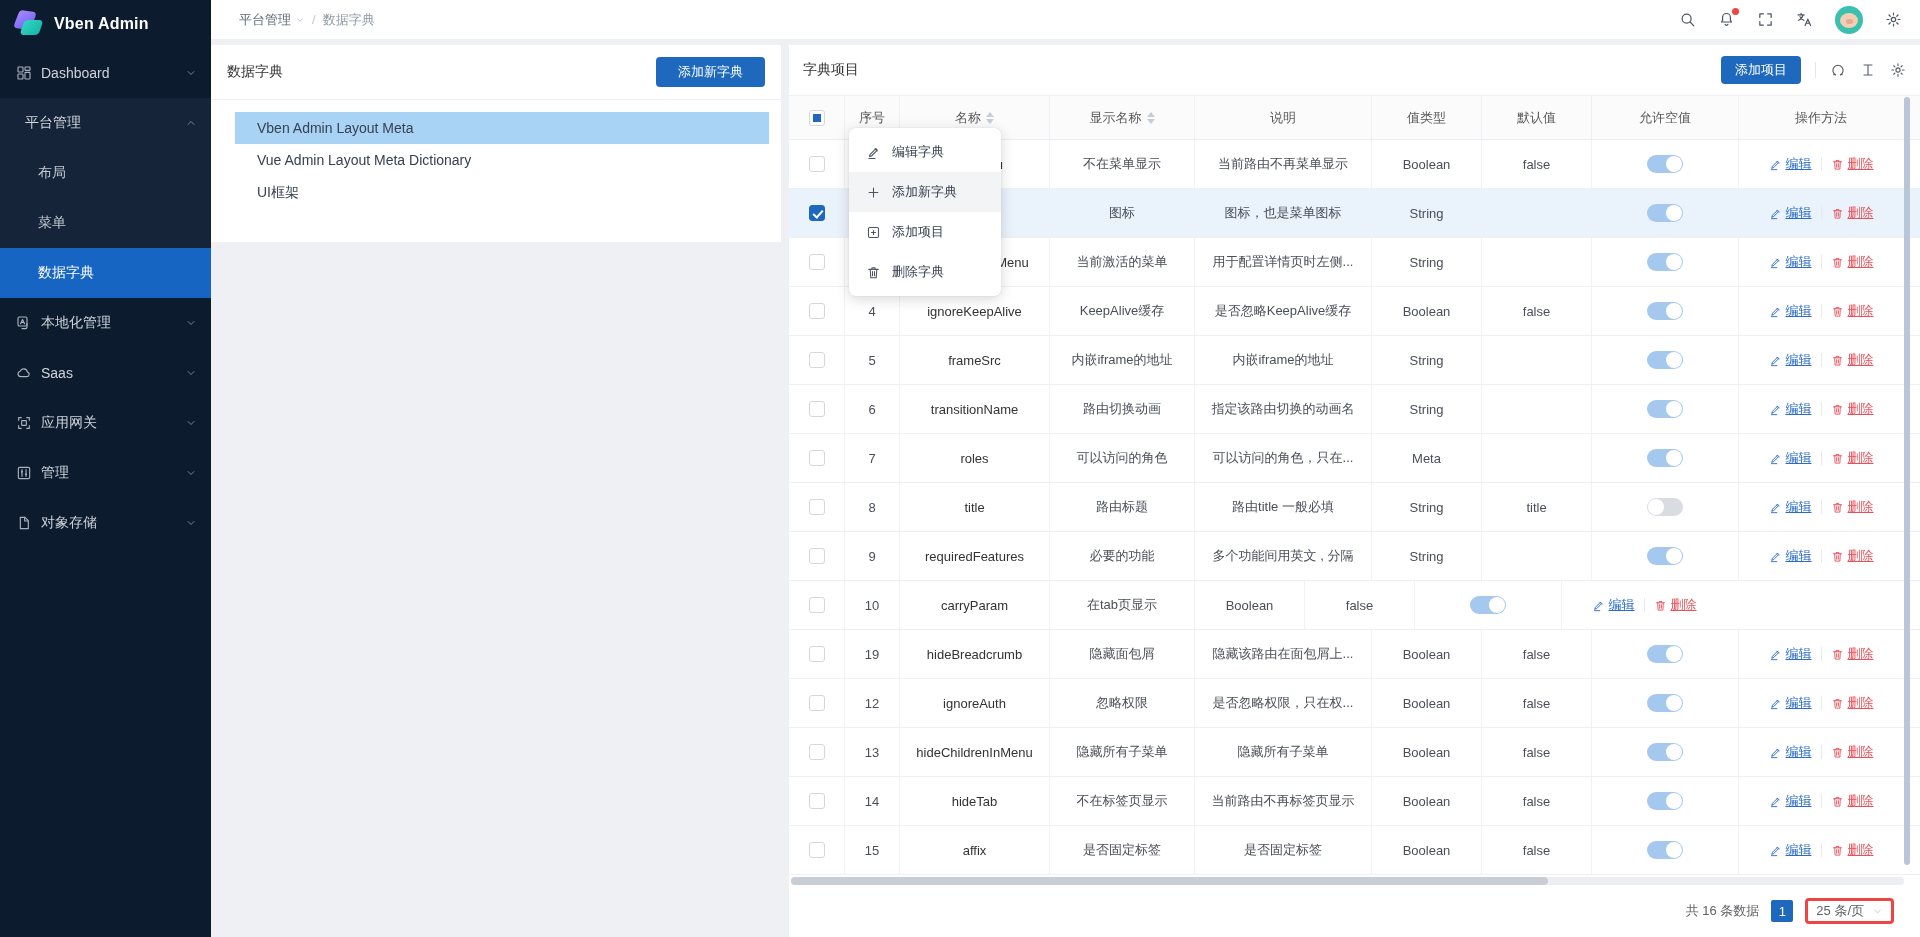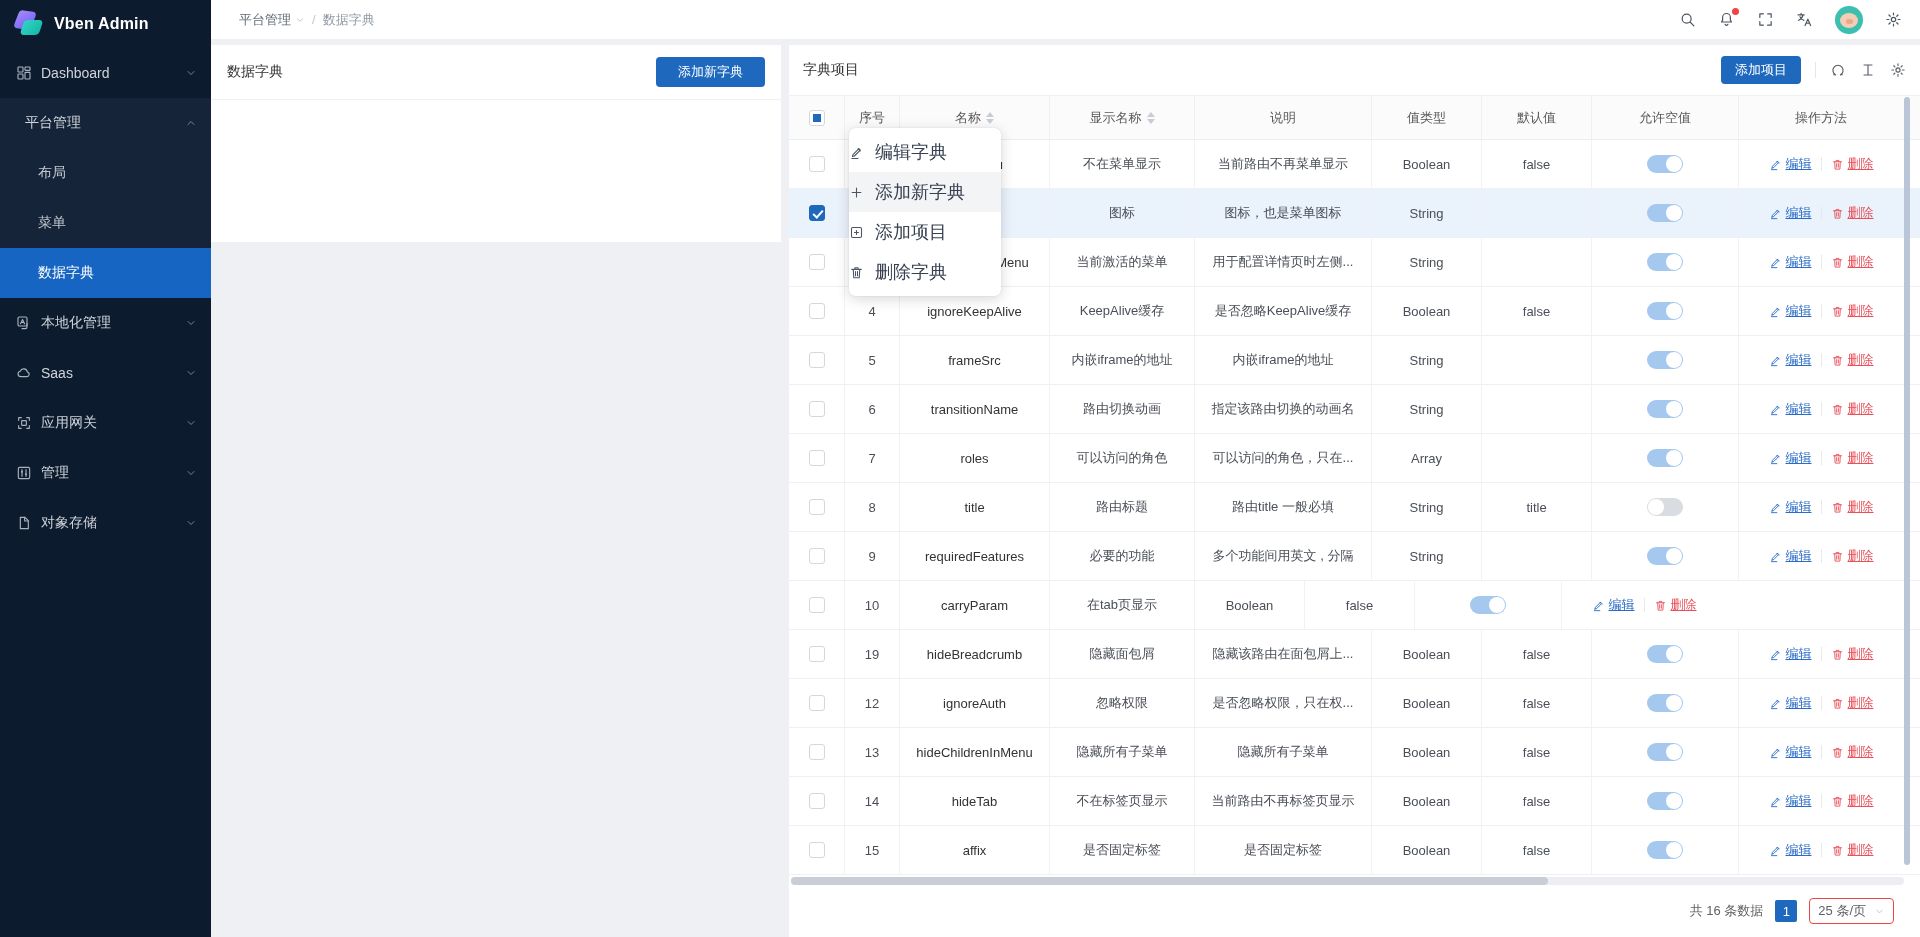--- a/index.html
+++ b/index.html
@@ -90,26 +90,26 @@
   .op-del { color:#e8515a; }
   .op-sep { width:1px; height:14px; background:#e7e9ec; margin:0 9px; }
 
   .h-scroll { height:8px; margin:2px 16px 0 2px; background:#eceef1; border-radius:4px; position:relative; flex:none; }
   .h-thumb { position:absolute; left:0; top:0; height:8px; width:68%; background:#c9ced6; border-radius:4px; cursor:pointer; }
   .v-thumb { position:absolute; right:10px; top:52px; width:6px; height:768px; background:#b9c6d8; border-radius:3px; cursor:pointer; }
 
   .panel-footer { flex:1; display:flex; align-items:center; justify-content:flex-end; gap:12px; padding-right:26px; }
   .total-text { font-size:13px; color:#606266; }
   .page-box { width:22px; height:22px; background:#1e69be; color:#fff; font-size:13px; display:flex; align-items:center; justify-content:center; border-radius:2px; cursor:pointer; }
-  .size-select { height:26px; border:1px solid #ef4444; border-radius:4px; display:flex; align-items:center; gap:8px; padding:0 8px; font-size:13px; color:#606266; cursor:pointer; }
+  .size-select { height:26px; border:3px solid #ef4444; border-radius:4px; display:flex; align-items:center; gap:8px; padding:0 8px; font-size:13px; color:#606266; cursor:pointer; }
   .size-select .chev { font-size:11px; color:#b8bcc4; }
 
   
   .ctx-menu { position:absolute; left:638px; top:128px; width:152px; background:#fff; border-radius:6px; box-shadow:0 3px 14px rgba(0,0,0,.16), 0 0 1px rgba(0,0,0,.2); padding:4px 0; z-index:50; }
-  .ctx-item { height:40px; display:flex; align-items:center; gap:11px; font-size:18px; color:#374151; cursor:pointer; }
+  .ctx-item { height:40px; display:flex; align-items:center; gap:11px; padding-left:17px; font-size:13px; color:#374151; cursor:pointer; }
   .ctx-item.hover { background:#f3f4f6; }
   .ctx-item .icon { font-size:15px; color:#4b5563; }
 </style>
 </head>
 <body>
 
 <aside class="sidebar">
   <div class="logo-row">
     <div class="logo-mark">
         <div class="l1"></div>
@@ -280,20 +280,25 @@
     </div>
   </header>
 
   <div class="content">
     <div class="left-col">
       <section class="card left-card">
         <div class="panel-header">
           <span class="panel-title">数据字典</span>
           <button class="btn-primary btn-lg">添加新字典</button>
         </div>
+        <div class="dict-list" id="dict-list">
+            <div class="dict-item selected"><span>Vben Admin Layout Meta</span></div>
+            <div class="dict-item"><span>Vue Admin Layout Meta Dictionary</span></div>
+            <div class="dict-item"><span>UI框架</span></div>
+          </div>
       </section>
     </div>
 
     <section class="card right-card">
       <div class="panel-header">
         <span class="panel-title">字典项目</span>
         <div class="ph-right">
           <button class="btn-primary btn-md">添加项目</button>
           <span class="toolbar-sep"></span>
           <span class="icon tool-icon">
@@ -621,21 +626,21 @@
             <div class="td name" style="width: 150px;">
               <span>roles</span>
             </div>
             <div class="td" style="width: 145px;">
               <span>可以访问的角色</span>
             </div>
             <div class="td" style="width: 177px;">
               <span>可以访问的角色，只在...</span>
             </div>
             <div class="td" style="width: 110px;">
-              <span>Array</span>
+              <span>Meta</span>
             </div>
             <div class="td" style="width: 110px;">
               <span></span>
             </div>
             <div class="td" style="width: 147px;">
               <span class="toggle on"></span>
             </div>
             <div class="td" style="width: 164px;">
               <span class="op-link op-edit">
                 <svg viewBox="0 0 24 24" fill="none" stroke="currentColor" stroke-width="1.7" stroke-linecap="round" stroke-linejoin="round" style="width: 13px; height: 13px;">

